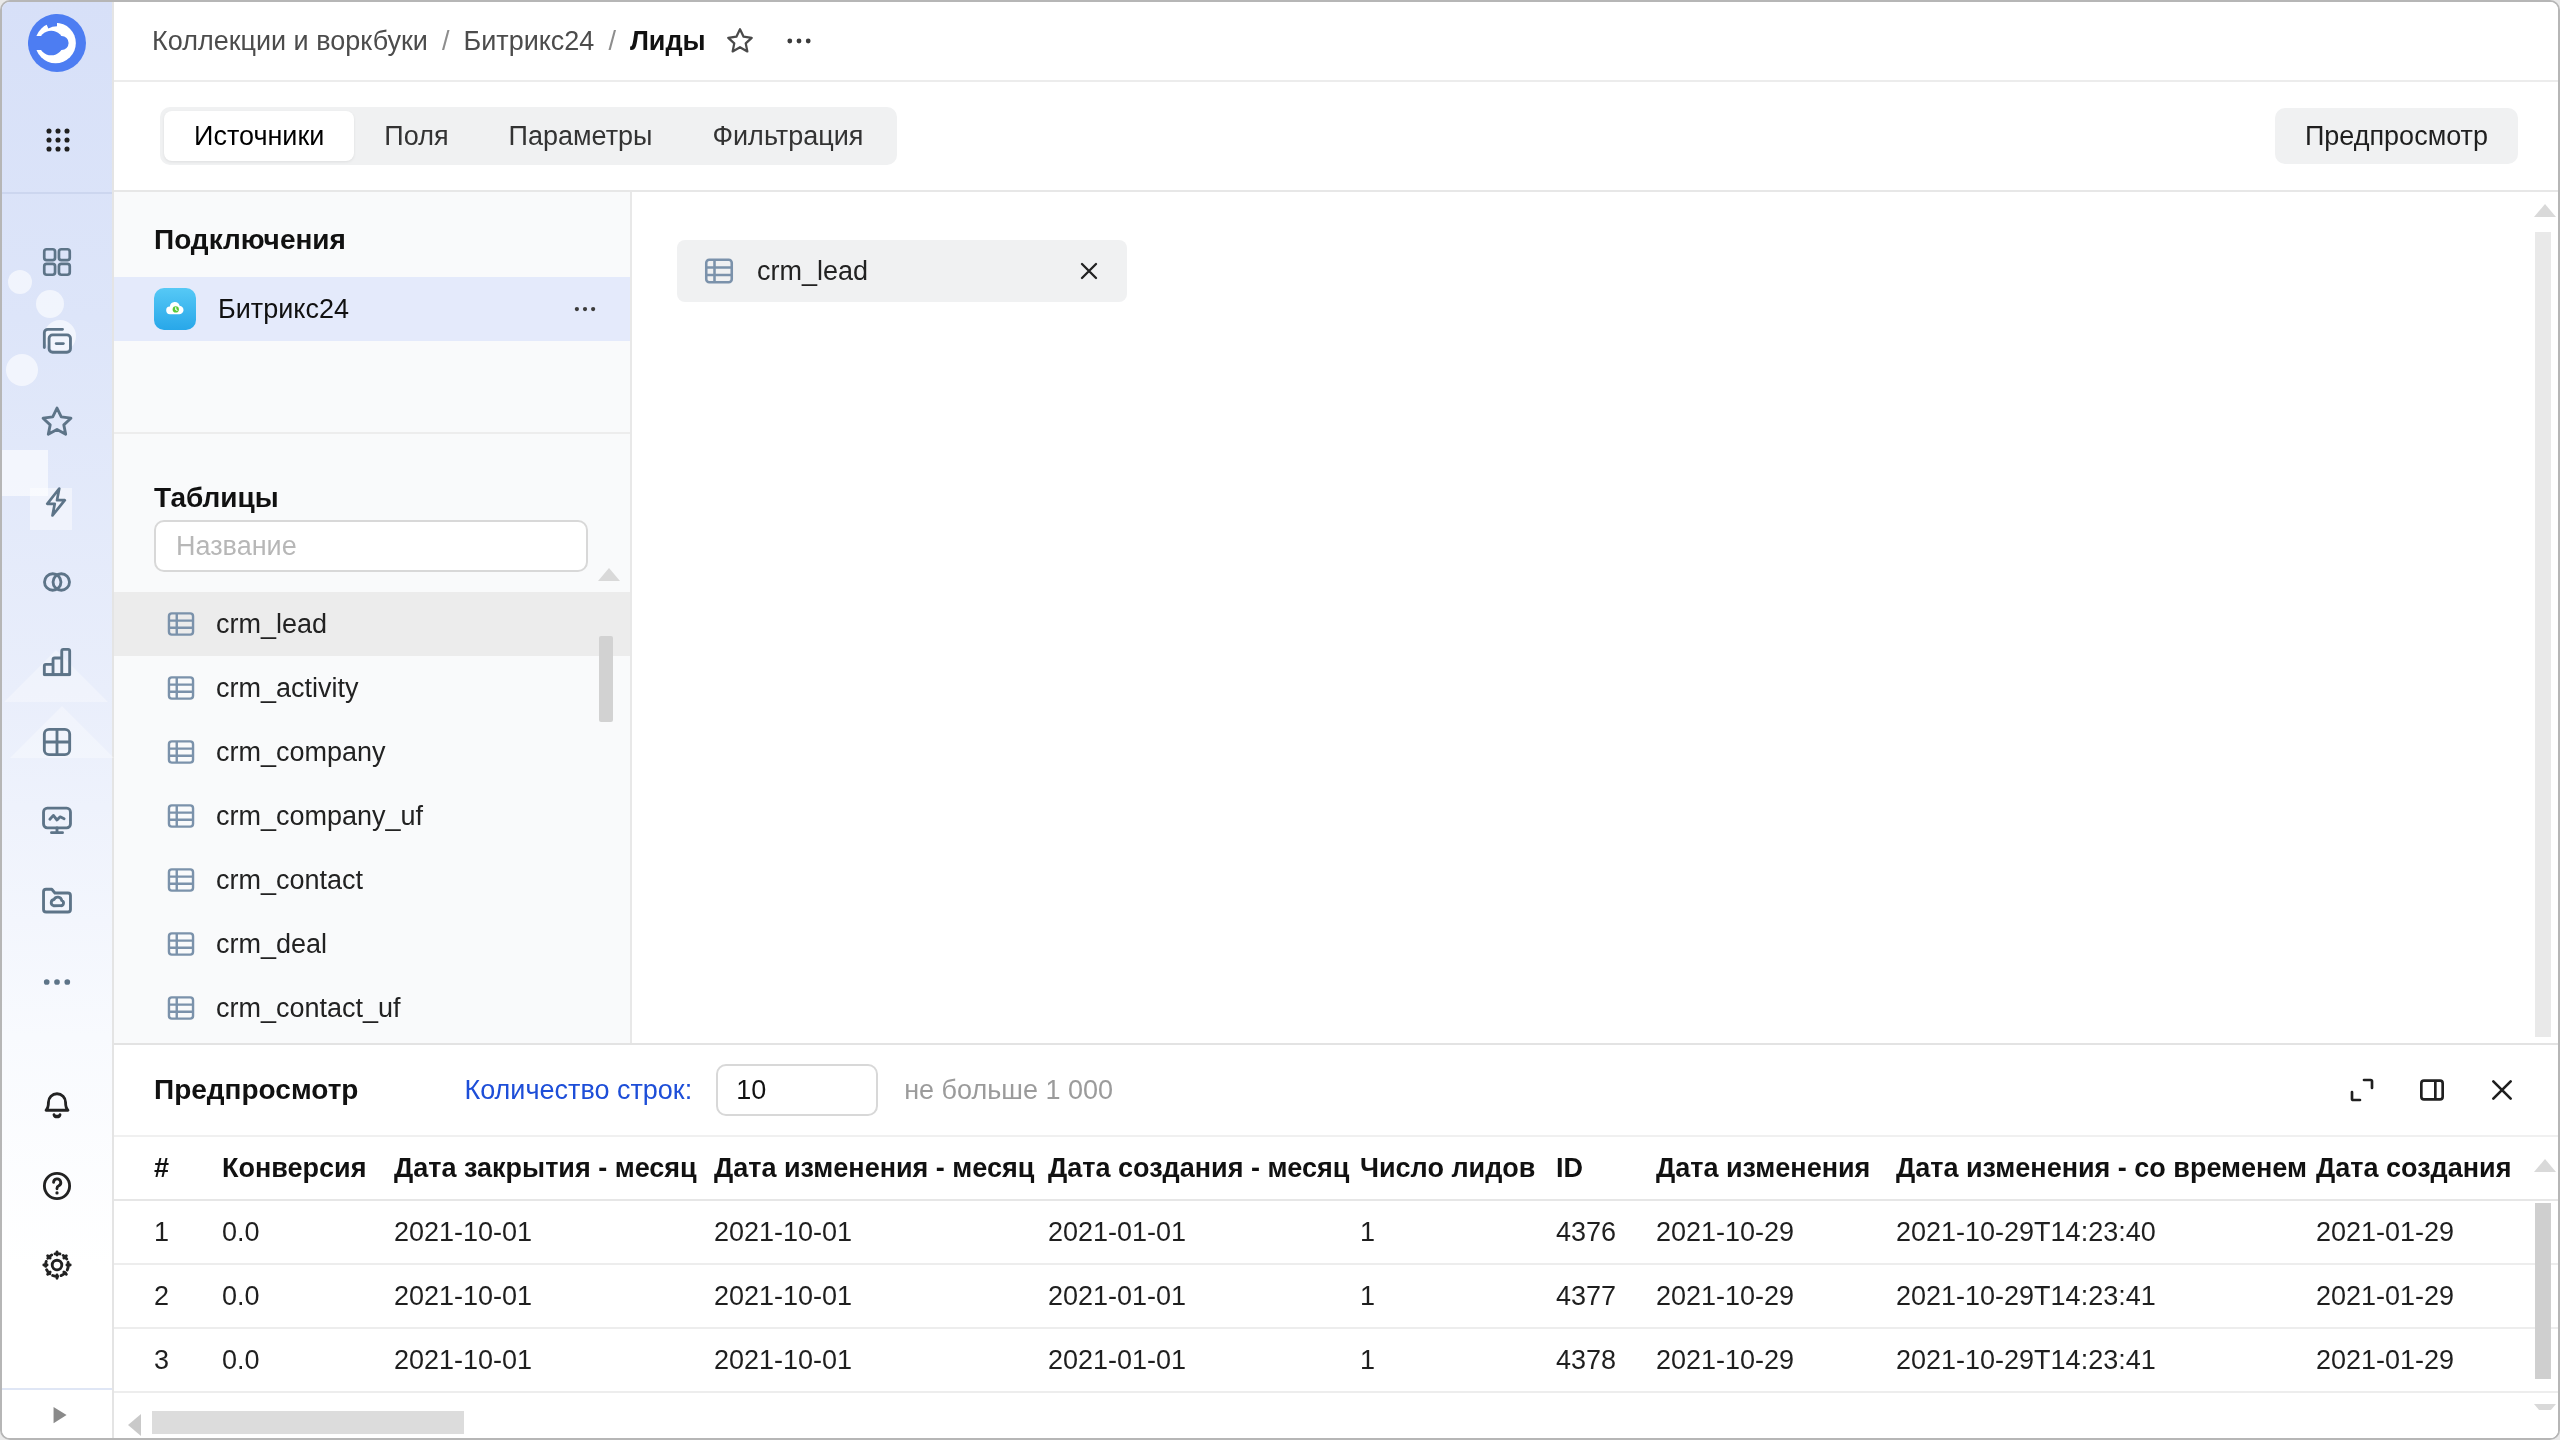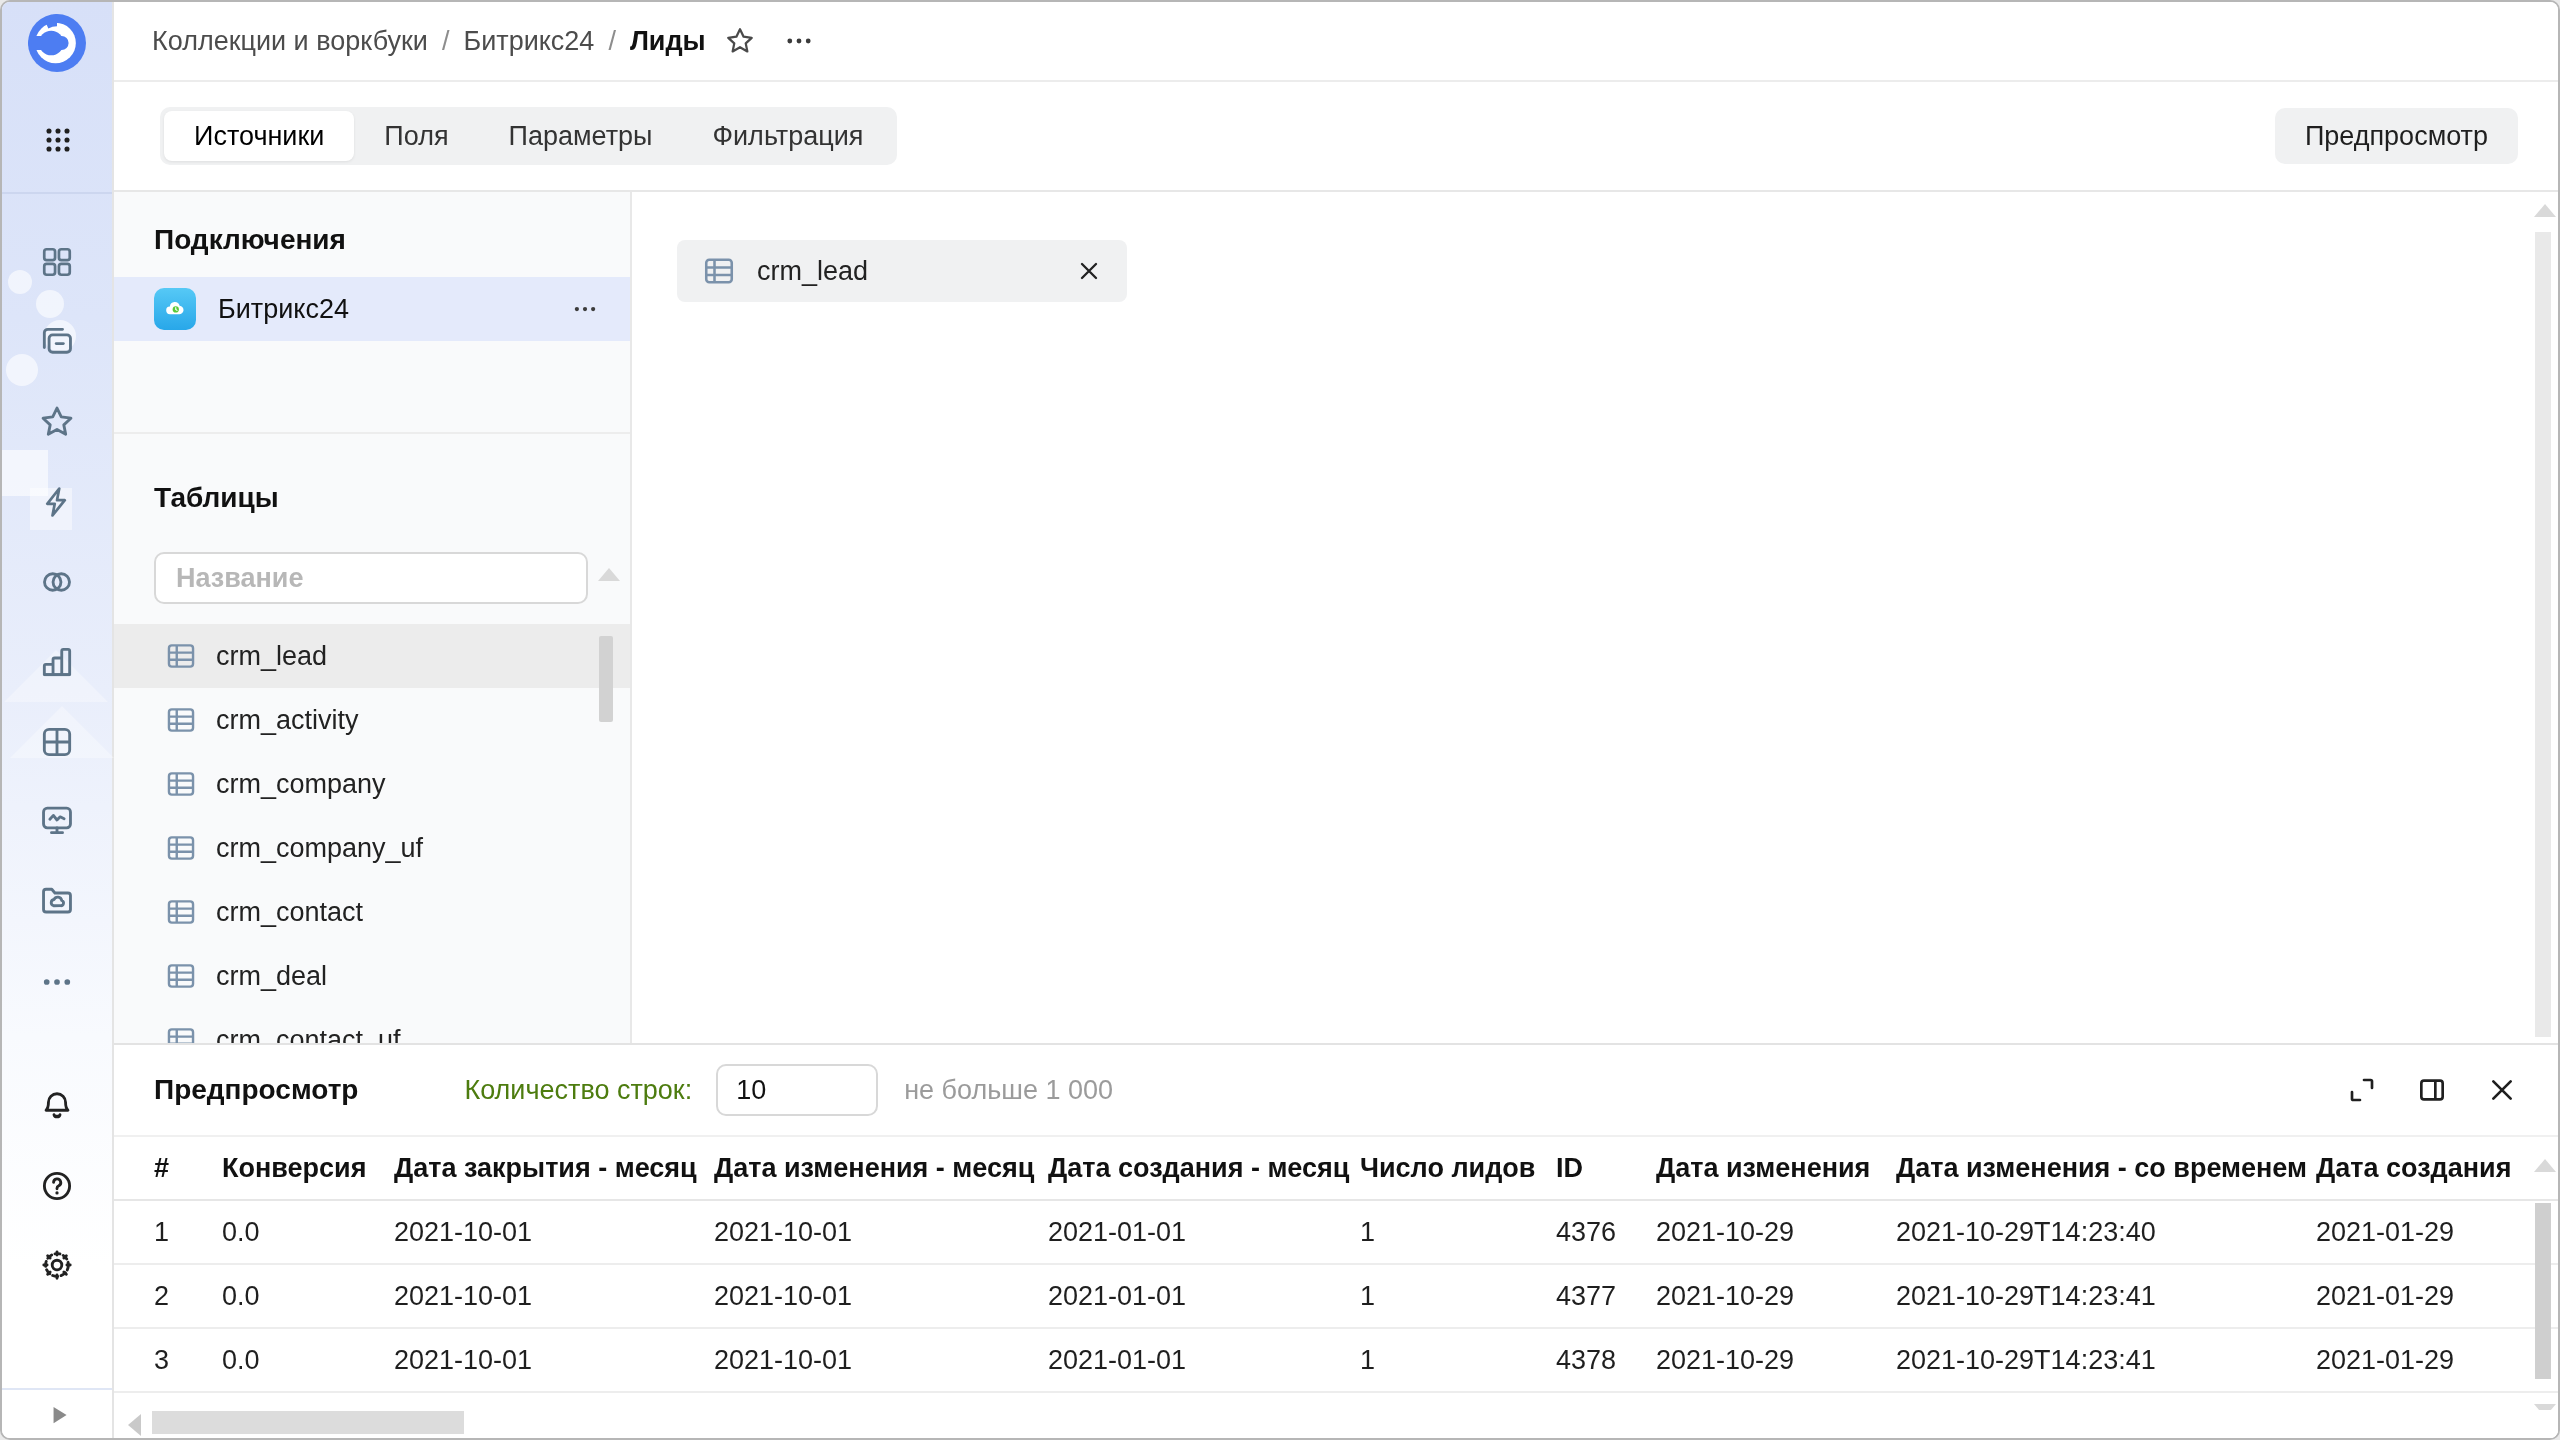--- a/index.html
+++ b/index.html
@@ -61,21 +61,21 @@
   .left-panel { width:518px; flex:0 0 518px; background:#f9fafb; border-right:2px solid #e8e8e8; position:relative; }
   .lp-section-title { font-weight:700; font-size:28px; color:#111; }
   .lp-connections { height:242px; border-bottom:2px solid #ededed; position:relative; }
   .lp-connections .lp-section-title { padding:32px 0 0 40px; }
   .conn-row { position:absolute; top:85px; left:0; width:100%; height:64px; background:#e4eafb; display:flex; align-items:center; padding:0 30px 0 40px; cursor:pointer; }
   .conn-ico { width:42px; height:42px; border-radius:10px; background:linear-gradient(180deg,#56c9f6,#28a7e9); display:flex; align-items:center; justify-content:center; flex:0 0 42px; }
   .conn-name { margin-left:22px; color:#111; }
   .conn-dots { margin-left:auto; color:#3b3b3b; cursor:pointer; }
   .lp-tables { position:relative; }
   .lp-tables .lp-section-title { padding:48px 0 0 40px; }
-  .lp-search { margin:38px 44px 0 40px;font-weight:bold; }
+  .lp-search { margin:6px 44px 0 40px; }
   .lp-search input { width:434px; height:52px; border:2px solid #d8d8d8; border-radius:10px; background:#fff;
                      font:inherit; color:#333; padding:0 20px; outline:none; }
   .lp-search input::placeholder { color:#b7b7b7; }
   .tbl-list { margin-top:20px; position:relative; }
   .tbl-item { height:64px; display:flex; align-items:center; padding-left:50px; cursor:pointer; color:#222; }
   .tbl-item.selected { background:#ececec; }
   .tbl-item .t-ico { color:#7b92ab; flex:0 0 34px; }
   .tbl-item .t-label { margin-left:18px; }
   .lp-scrollbar { position:absolute; right:16px; top:404px; width:16px; height:624px; }
   .lp-scroll-thumb { position:absolute; top:40px; left:1px; width:14px; height:86px; background:#d2d2d2; border-radius:2px; }
@@ -90,21 +90,21 @@
   .src-chip .t-ico { color:#7b92ab; }
   .chip-label { margin-left:20px; color:#222; }
   .chip-close { margin-left:auto; background:none; border:none; cursor:pointer; color:#222; padding:0; }
   .canvas-vscroll { position:absolute; right:6px; top:12px; bottom:6px; width:18px; }
   .canvas-vscroll .thumb { position:absolute; top:28px; bottom:0; left:1px; width:16px; background:#e9e9e9; }
 
   
   .preview { height:395px; flex:0 0 395px; border-top:2px solid #e3e3e3; background:#fff; display:flex; flex-direction:column; position:relative; }
   .pv-header { height:90px; flex:0 0 90px; display:flex; align-items:center; padding:0 40px; }
   .pv-title { font-weight:700; font-size:28px; color:#111; }
-  .pv-rows-label { margin-left:106px; color:#4d7c0f; }
+  .pv-rows-label { margin-left:106px; color:#1d4ed8; }
   .pv-rows-input { margin-left:24px; width:162px; height:52px; border:2px solid #d8d8d8; border-radius:10px;
                    font:inherit; color:#111; padding:0 18px; outline:none; }
   .pv-limit { margin-left:26px; color:#9b9b9b; }
   .pv-actions { margin-left:auto; display:flex; align-items:center; gap:38px; }
   .pv-table { flex:1; overflow:hidden; position:relative; border-top:2px solid #f0f0f0; }
   .pv-row { display:flex; align-items:center; height:64px; border-bottom:2px solid #ededed; padding-left:40px; white-space:nowrap; }
   .pv-row.head { height:64px; font-weight:700; color:#111; border-bottom:2px solid #e6e6e6; }
   .pv-row.partial { border-bottom:none; height:22px; }
   .cell { overflow:hidden; padding-right:14px; flex:0 0 auto; }
   .c0{width:68px;} .c1{width:172px;} .c2{width:320px;} .c3{width:334px;} .c4{width:312px;}

